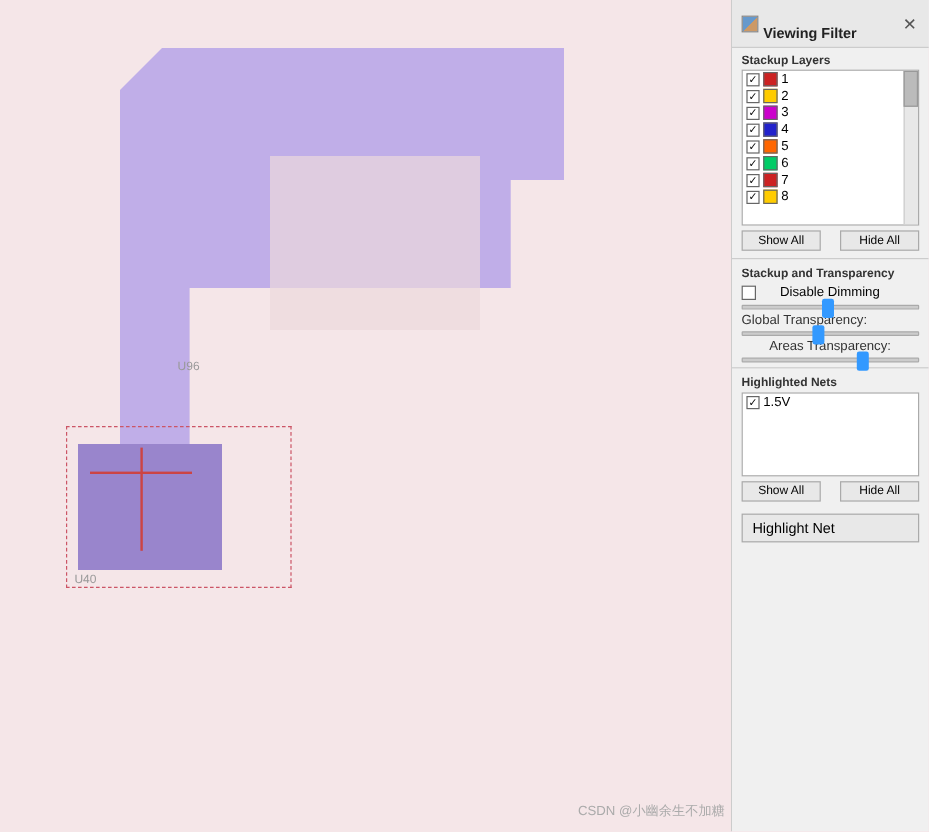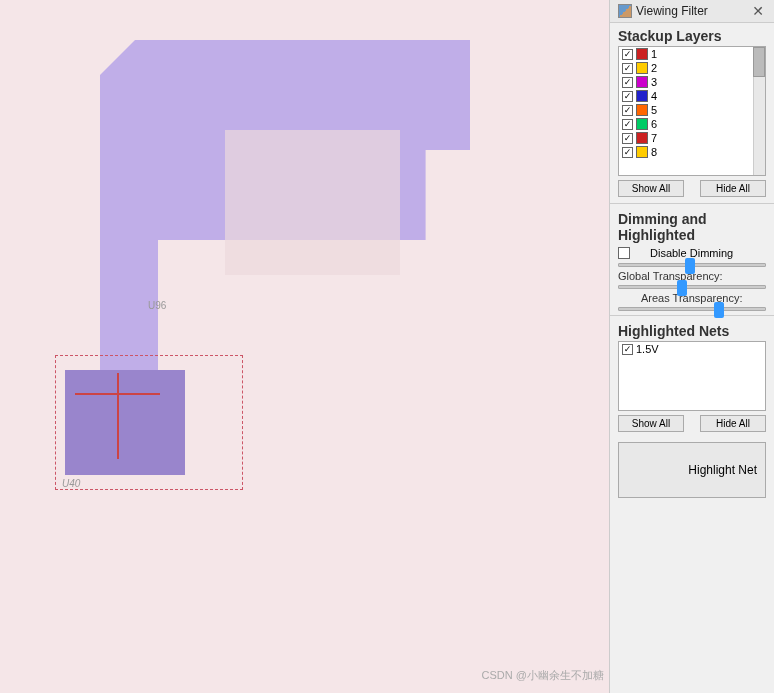--- a/index.html
+++ b/index.html
@@ -57,40 +57,41 @@
 
     .panel-icon {
       width: 14px;
       height: 14px;
       background: linear-gradient(135deg, #6699cc 50%, #cc9966 50%);
       border: 1px solid #888;
     }
 
     .panel-title {
       font-size: 12px;
-      font-weight: normal;
+      font-weight: bold;
       color: #222;
+      margin-top: 17px;
     }
 
     .close-btn {
       font-size: 14px;
       cursor: pointer;
       color: #555;
       line-height: 1;
       padding: 0 2px;
     }
 
     .panel-body {
       flex: 1;
       overflow-y: auto;
       padding: 0;
     }
 
     .section-label {
-      font-size: 14px;
+      font-size: 10px;
       font-weight: bold;
       color: #333;
       padding: 5px 8px 2px 8px;
     }
 
     
     .layers-list-container {
       margin: 0 8px;
       border: 1px solid #aaa;
       background: white;
@@ -241,26 +242,26 @@
       display: flex;
       align-items: center;
       padding: 1px 3px;
       gap: 3px;
       font-size: 11px;
     }
 
     
     .highlight-net-btn {
       margin: 6px 8px;
-      padding: 20px 8px;
+      padding: 4px 8px;
       font-size: 12px;
       background: #e8e8e8;
       border: 1px solid #aaa;
       cursor: pointer;
-      text-align: right;
+      text-align: left;
       width: calc(100% - 16px);
     }
   </style>
 </head>
 <body>
 
 <div class="canvas-area">
 
   <div style="position:absolute; top:40px; left:100px; width:370px; height:200px; background:#c0aee8; clip-path: polygon(0 35px, 35px 0, 100% 0, 100% 55%, 88% 55%, 88% 100%, 0 100%);"></div>
 
@@ -270,21 +271,21 @@
 
   <div style="position:absolute; top:355px; left:55px; width:188px; height:135px; background:transparent; border:1.5px dashed #cc5566;"></div>
 
   <div style="position:absolute; top:370px; left:65px; width:120px; height:105px; background:#9985cc;"></div>
 
   <div style="position:absolute; top:393px; left:75px; width:85px; height:2px; background:#cc4444;"></div>
   <div style="position:absolute; top:373px; left:117px; width:2px; height:86px; background:#cc4444;"></div>
 
   <span style="position:absolute; top:300px; left:148px; font-size:10px; color:#999;">U96</span>
 
-  <span style="position:absolute; top:478px; left:62px; font-size:10px; color:#999;font-style:italic;">U40</span>
+  <span style="position:absolute; top:478px; left:62px; font-size:10px; color:#999;">U40</span>
 
   <span class="watermark">CSDN @小幽余生不加糖</span>
 </div>
 
 <div class="panel">
 
   <div class="panel-header">
     <div class="panel-header-left">
       <div class="panel-icon"></div>
       <span class="panel-title">Viewing Filter</span>
@@ -343,21 +344,21 @@
       </div>
     </div>
     <div class="btn-row">
       <button class="small-btn">Show All</button>
       <button class="small-btn">Hide All</button>
     </div>
 
     <div class="divider"></div>
 
     
-    <div class="section-label">Dimming and Highlighted</div>
+    <div class="section-label">Stackup and Transparency</div>
 
     <div class="checkbox-row">
       <div class="checkbox-item"></div>
       <span>Disable Dimming</span>
     </div>
 
     
     <div class="slider-container">
       <div class="slider-track">
         <div class="slider-thumb" style="left: 45%;"></div>

